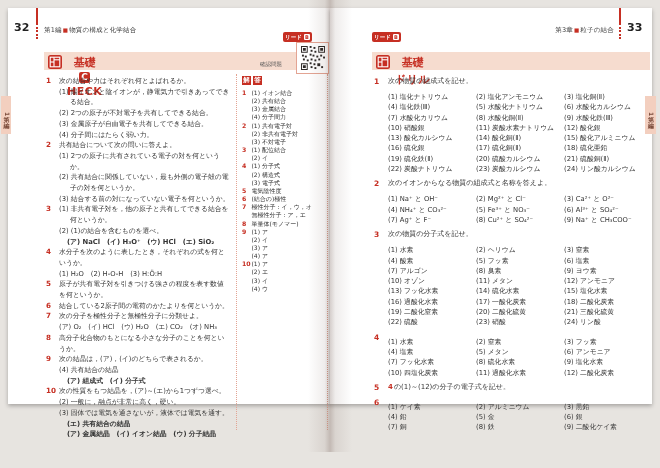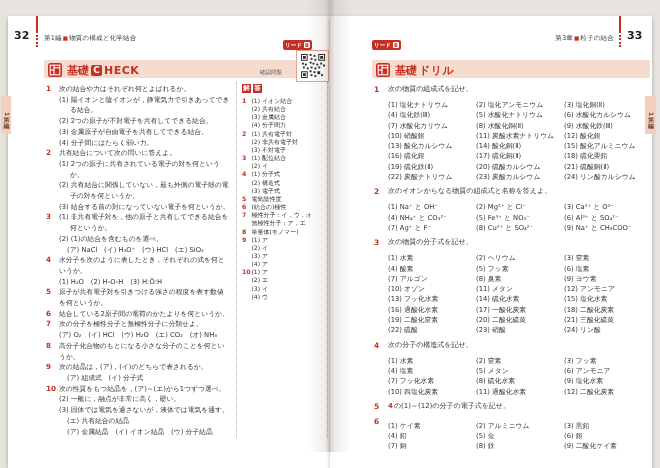--- a/index.html
+++ b/index.html
@@ -1,18 +1,18 @@
 <!DOCTYPE html>
 <html><head>
 <meta charset="utf-8">
 <style>
   html,body{margin:0;padding:0;}
   body{width:660px;height:468px;background:#e7e4e0;position:relative;overflow:hidden;
        font-family:"DejaVu Sans","Liberation Sans",sans-serif;}
-  .page{position:absolute;top:16px;height:452px;background:#fff;box-shadow:0 2px 4px rgba(0,0,0,.28);}
+  .page{position:absolute;top:8px;height:396px;background:#fff;box-shadow:0 2px 4px rgba(0,0,0,.28);}
   #pageL{left:8px;width:322px;}
   #pageR{left:330px;width:322px;}
   .gutter{position:absolute;left:308px;top:0;width:44px;height:452px;z-index:5;pointer-events:none;
     background:linear-gradient(90deg,rgba(80,50,40,0) 0%,rgba(80,50,40,.09) 38%,rgba(80,50,40,.24) 50%,rgba(80,50,40,.09) 62%,rgba(80,50,40,0) 100%);}
   .pgnum{position:absolute;font-size:11px;font-weight:bold;color:#222;}
   .rule-s{position:absolute;width:2px;background:#c62f23;}
   .rule-d{position:absolute;width:0;border-left:2px dotted #c62f23;}
   .crumb{position:absolute;font-size:6.5px;color:#3d3d3d;white-space:nowrap;letter-spacing:.2px;}
   .crumb .sq{color:#c62f23;font-size:5.5px;margin:0 1px;}
   #pageL .pgnum{left:6px;top:13px;}
@@ -28,30 +28,30 @@
   .badge .bs{background:#fff;color:#c62f23;font-size:5px;font-weight:bold;width:6.5px;height:6.5px;line-height:6.5px;text-align:center;border-radius:1px;}
   #pageL .badge{left:275px;top:24px;}
   #pageR .badge{left:42px;top:24px;}
   .qrbox{position:absolute;left:288px;top:34px;width:31px;height:30px;background:#fff;border:1px solid #e3a493;
          display:flex;align-items:center;justify-content:center;z-index:3;}
   .qrlabel{position:absolute;left:252px;top:53px;font-size:5.5px;color:#555;z-index:3;}
   .secbar{position:absolute;top:44px;height:18px;background:#f6dccf;}
   #pageL .secbar{left:36px;width:282px;}
   #pageR .secbar{left:42px;width:278px;}
   .secicon{position:absolute;left:4px;top:2px;}
-  .sectitle{position:absolute;left:23px;top:3px;display:flex;align-items:center;gap:2px;}
+  .sectitle{position:absolute;left:23px;top:3px;display:flex;align-items:center;gap:2px;flex-direction:column;}
   .st-pre,.st-rest{font-size:11px;font-weight:bold;color:#c62f23;}
   .st-rest{letter-spacing:.5px;}
   .st-c{width:11px;height:11px;background:#c62f23;color:#fff;font-size:9px;font-weight:bold;line-height:11px;text-align:center;border-radius:2px;}
   .qcol{position:absolute;left:38px;top:68px;width:184px;}
   .qrow{display:flex;line-height:10.7px;font-size:6.8px;color:#333;}
   .qn{width:13px;flex:none;color:#c62f23;font-weight:bold;font-size:7.2px;}
   .qt{flex:1;}
   .sub .qt{padding-left:11px;text-indent:-11px;}
-  .opt .qt{padding-left:19px;text-indent:-11px;}
+  .opt .qt{padding-left:19px;text-indent:-11px;font-weight:bold;}
   .acol{position:absolute;left:228px;top:66px;width:92px;height:356px;box-sizing:border-box;
         border-left:1.5px dotted #e3a493;border-right:1.5px dotted #e3a493;padding:2px 0 0 5px;}
   .ans-head{display:flex;gap:2px;margin-bottom:4px;}
   .ans-box{width:9px;height:9px;background:#c62f23;color:#fff;font-size:6.5px;font-weight:bold;line-height:9px;text-align:center;}
   .arow{display:flex;line-height:8.15px;font-size:6px;color:#333;}
   .an{width:9.5px;flex:none;color:#c62f23;font-weight:bold;font-size:6.2px;}
   .at{flex:1;white-space:nowrap;}
   .dcol{position:absolute;left:44px;top:68px;width:276px;}
   .drill{display:flex;margin-bottom:4px;}
   .dn{width:14px;flex:none;color:#c62f23;font-weight:bold;font-size:7.5px;line-height:11px;}
@@ -231,20 +231,24 @@
         <span class="qn">8</span>
         <span class="qt">高分子化合物のもとになる小さな分子のことを何というか。</span>
       </div>
 
       <div class="qrow stem">
         <span class="qn">9</span>
         <span class="qt">次の結晶は，(ア)，(イ)のどちらで表されるか。</span>
       </div>
 
 
+      <div class="qrow sub">
+        <span class="qn"></span>
+        <span class="qt">(4) 共有結合の結晶</span>
+      </div>
 
       <div class="qrow opt">
         <span class="qn"></span>
         <span class="qt">(ア) 組成式　(イ) 分子式</span>
       </div>
 
       <div class="qrow stem">
         <span class="qn">10</span>
         <span class="qt">次の性質をもつ結晶を，(ア)～(エ)から1つずつ選べ。</span>
       </div>
@@ -516,21 +520,20 @@
             <div class="ditem">(21) 三酸化硫黄</div>
             <div class="ditem">(22) 硫酸</div>
             <div class="ditem">(23) 硝酸</div>
             <div class="ditem">(24) リン酸</div>
           </div>
       </div>
     </div>
     <div class="drill">
       <span class="dn">4</span>
       <div class="dbody">
-        <div class="dstem">次の分子の構造式を記せ。</div>
         <div class="ditems">
 
         <div class="ditem">(1) 水素</div>
             <div class="ditem">(2) 窒素</div>
             <div class="ditem">(3) フッ素</div>
             <div class="ditem">(4) 塩素</div>
             <div class="ditem">(5) メタン</div>
             <div class="ditem">(6) アンモニア</div>
             <div class="ditem">(7) フッ化水素</div>
             <div class="ditem">(8) 硫化水素</div>

